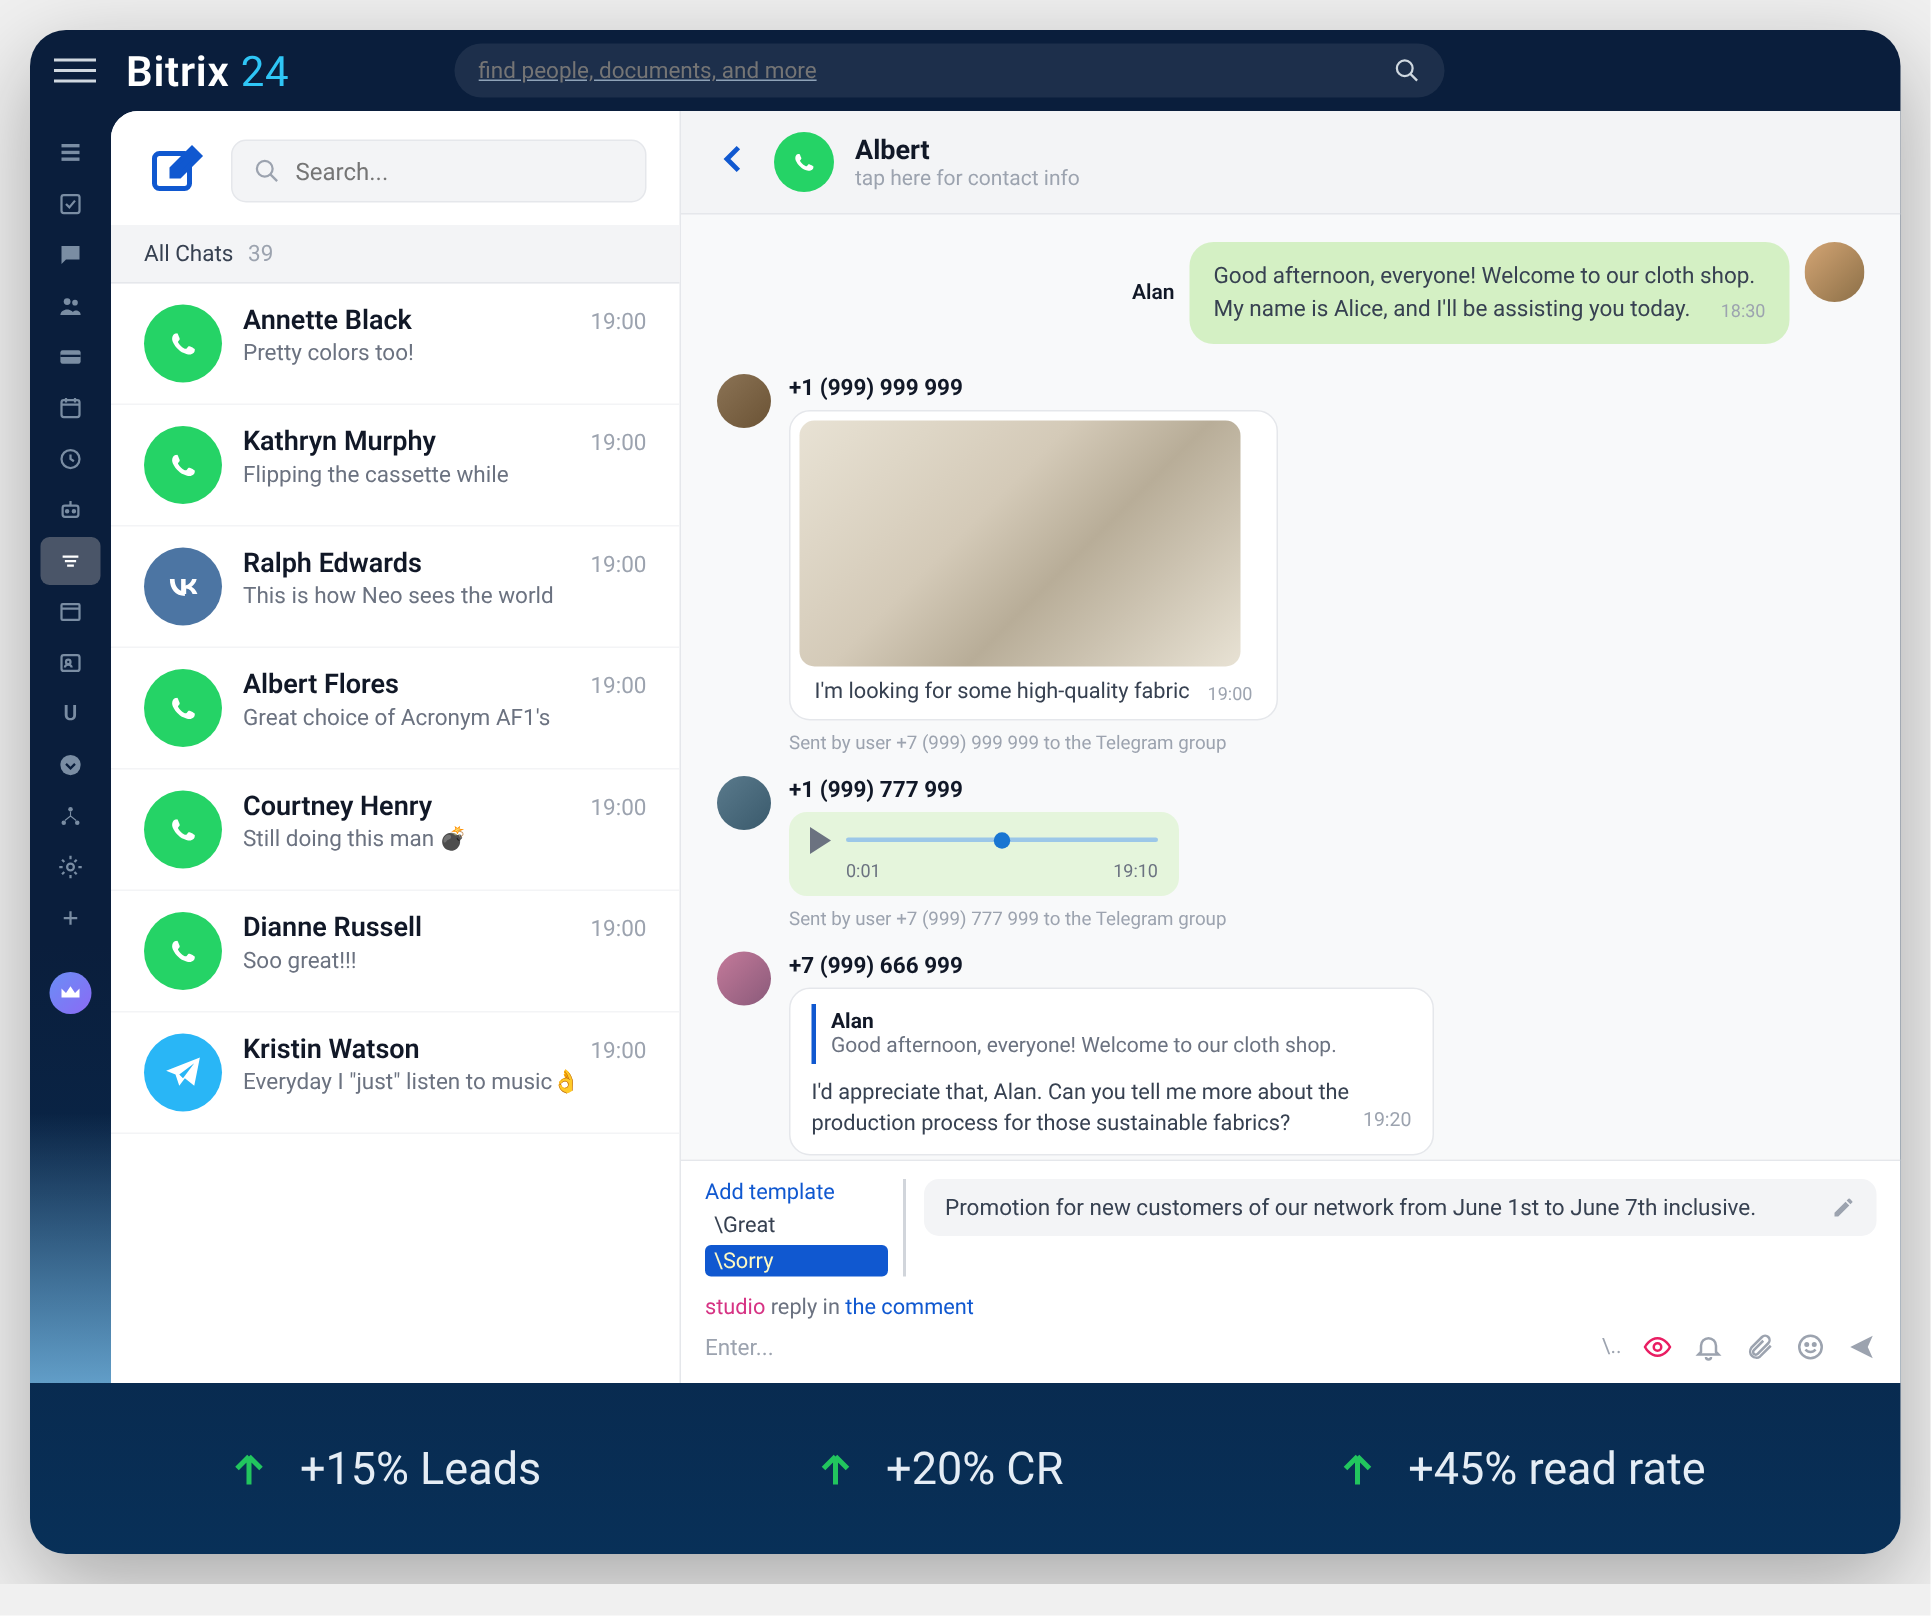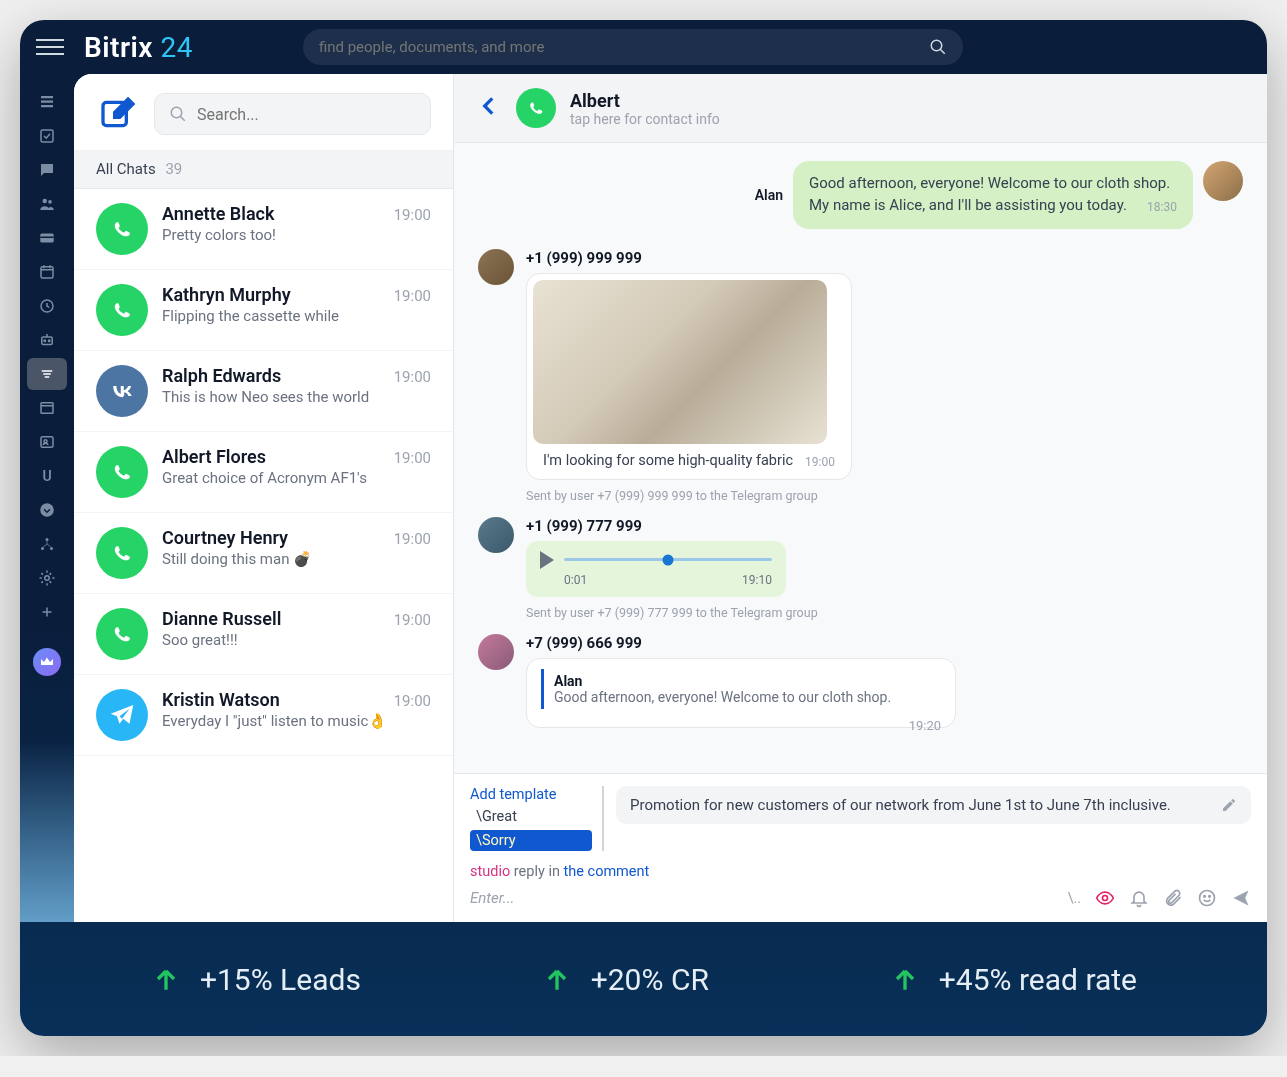--- a/index.html
+++ b/index.html
@@ -6,21 +6,21 @@
   body { background: #f0f0f0; display: flex; justify-content: center; align-items: flex-start; padding: 20px; }
   .window { width: 1247px; background: linear-gradient(to bottom, #0a1e3c 0%, #0a1e3c 60%, #083058 100%); border-radius: 24px; overflow: hidden; box-shadow: 0 20px 60px rgba(0,0,0,0.3); }
   
   
   .topbar { display: flex; align-items: center; height: 54px; padding: 0 16px; gap: 20px; }
   .hamburger { width: 28px; height: 28px; display: flex; flex-direction: column; justify-content: center; gap: 5px; cursor: pointer; }
   .hamburger span { height: 2px; background: #d0d8e0; display: block; }
   .logo { color: #fff; font-size: 28px; font-weight: 400; letter-spacing: 0.5px; }
   .logo b { font-weight: 600; }
   .logo .num { color: #2fc6f6; font-weight: 400; }
-  .global-search { flex: 0 0 660px; margin-left: 90px; background: rgba(255,255,255,0.08); height: 36px; border-radius: 18px; display: flex; align-items: center; padding: 0 16px; color: #8fa3b8; }
+  .global-search { flex: 0 0 660px; margin-left: 90px; background: rgba(255,255,255,0.08); height: 36px; border-radius: 18px; display: flex; align-items: center; padding: 0 16px; color: #8fa3b8; text-decoration: underline; }
   .global-search input { flex: 1; background: transparent; border: none; outline: none; color: #cfd8e0; font-size: 15px; }
   .global-search .s-icon { width: 18px; height: 18px; color: #cfd8e0; }
   
   
   .main-row { display: flex; height: 848px; }
   
   
   .rail { width: 54px; background: transparent; display: flex; flex-direction: column; align-items: center; padding-top: 12px; gap: 2px; }
   .rail .ri { width: 40px; height: 32px; display: flex; align-items: center; justify-content: center; color: #7a8da3; cursor: pointer; border-radius: 6px; }
   .rail .ri.active { background: #4a5568; color: #fff; }
@@ -107,21 +107,21 @@
   .tpl-col .add { color: #1058d0; cursor: pointer; }
   .tpl-col .opt { color: #374151; cursor: pointer; padding: 2px 6px; border-radius: 4px; }
   .tpl-col .opt.sel { background: #1058d0; color: #fef9c3; }
   .tpl-preview { flex: 1; background: #f3f4f6; border-radius: 10px; padding: 10px 14px; font-size: 15px; color: #374151; display: flex; align-items: center; justify-content: space-between; gap: 10px; }
   .tpl-preview .pen { color: #9ca3af; }
   .rich-hint { padding: 6px 16px 2px; font-size: 14.5px; }
   .rich-hint .a { color: #d63384; }
   .rich-hint .b { color: #6b7280; }
   .rich-hint .c { color: #1058d0; }
   .compose-row { display: flex; align-items: center; padding: 6px 16px 14px; gap: 12px; }
-  .compose-row input { flex: 1; border: none; outline: none; font-size: 15px; color: #374151; font-style: italic; }
+  .compose-row input { flex: 1; border: none; outline: none; font-size: 15px; color: #374151; }
   .compose-row input::placeholder { color: #9ca3af; }
   .compose-icons { display: flex; align-items: center; gap: 14px; color: #9ca3af; }
   .compose-icons .slash { font-size: 14px; }
   .compose-icons svg { width: 20px; height: 20px; }
   .compose-icons .eye { color: #e91e63; }
   
   
   .stats { display: flex; justify-content: space-around; align-items: center; height: 114px; padding: 0 40px; }
   .stat { display: flex; align-items: center; gap: 18px; }
   .arrow-up { width: 32px; height: 32px; }
@@ -461,20 +461,21 @@
           <div class="msg-in">
             <div class="in-ava" style="background:linear-gradient(135deg,#c47a9a,#8a5a7a)"></div>
             <div class="in-col">
               <div class="in-name">+7 (999) 666 999</div>
               <div class="reply-bubble">
                 <div class="quote">
                   <div class="qn">Alan</div>
                   <div class="qt">Good afternoon, everyone! Welcome to our cloth shop.</div>
                 </div>
                 <div class="reply-body">
+                  <span>I'd appreciate that, Alan. Can you tell me more about the production process for those sustainable fabrics?</span>
                   <span class="reply-time">19:20</span>
                 </div>
               </div>
             </div>
           </div>
         </div>
 
         <div class="compose">
           <div class="tpl-row">
             <div class="tpl-col">

